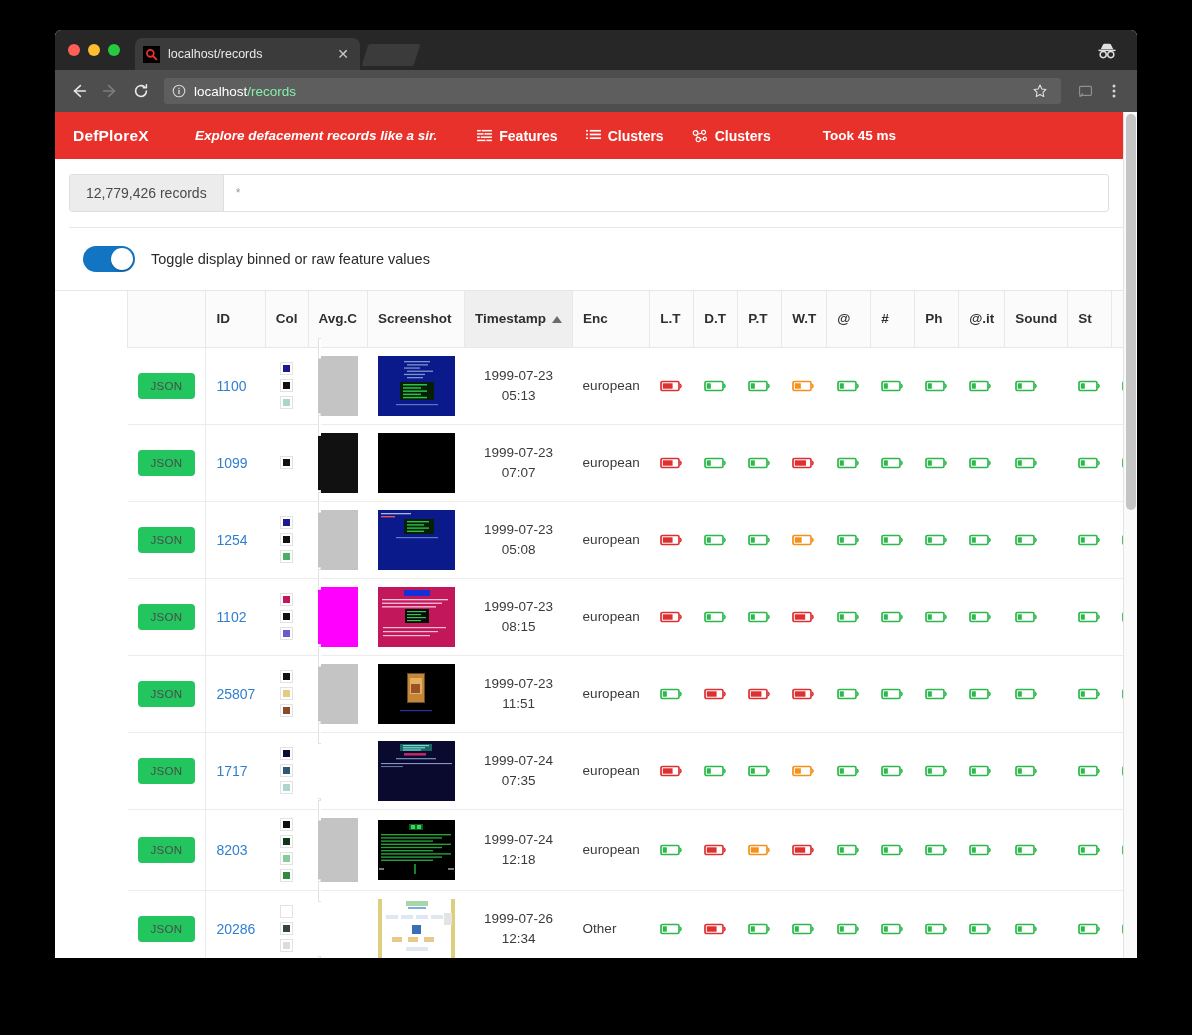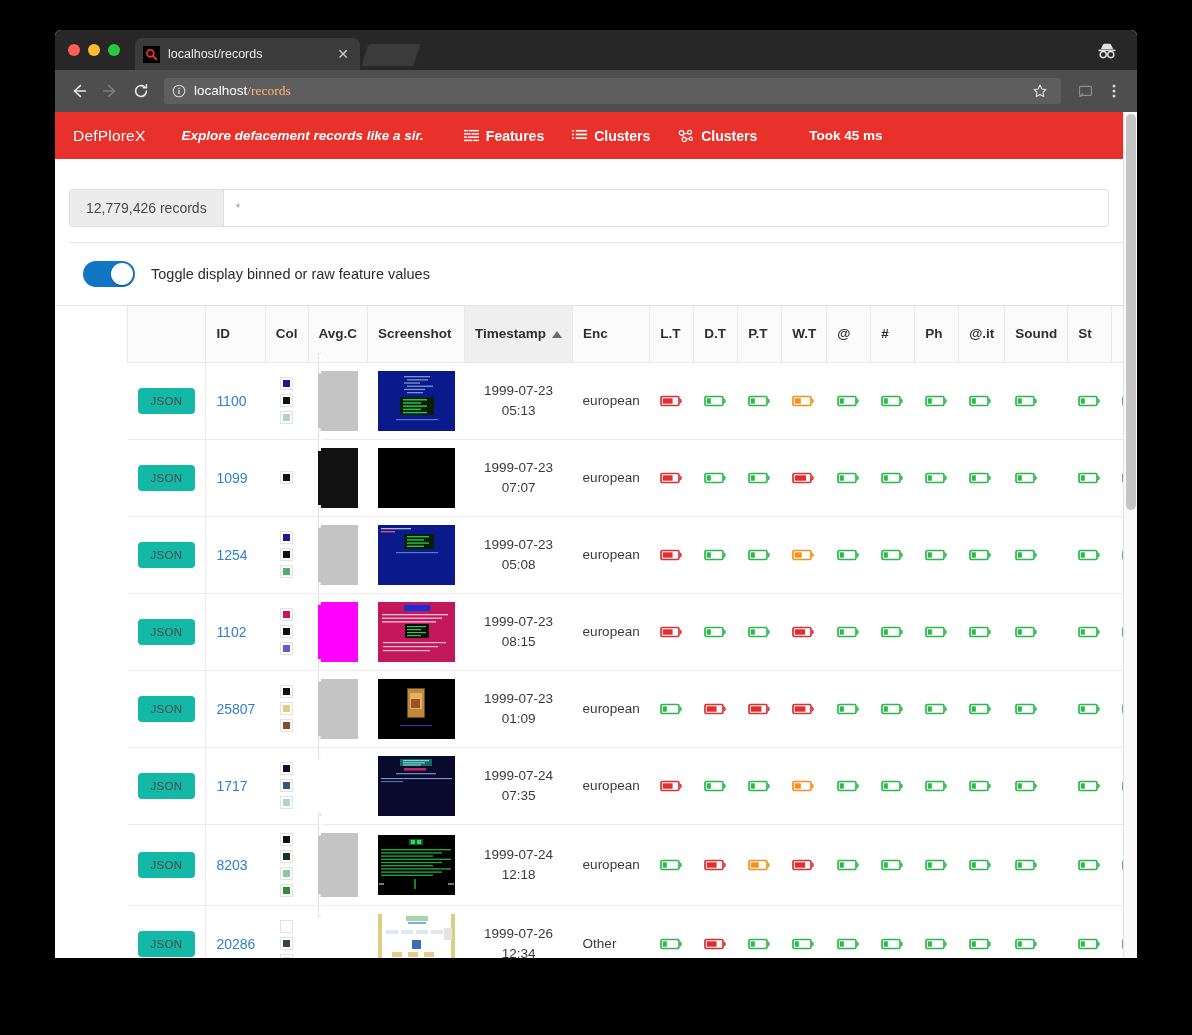--- a/index.html
+++ b/index.html
@@ -90,21 +90,21 @@
     flex: 1 1 auto;
     height: 26px;
     background: #5e5e5e;
     border-radius: 3px;
     margin: 0 8px 0 6px;
     display: flex; align-items: center;
     padding: 0 8px;
   }
   .omnibox .info-ico { margin-right: 8px; display:flex; }
   .omni-text { font-size: 13.5px; color: #fff; white-space: nowrap; }
-  .omni-text .dim { color: #fdba74; font-family: Liberation Serif, serif; }
+  .omni-text .dim { color: #86efac; }
   .star-btn {
     width: 26px; height: 26px; margin-left: auto;
     display: flex; align-items: center; justify-content: center;
   }
   .tb-icon {
     width: 26px; height: 26px;
     display: flex; align-items: center; justify-content: center;
   }
 
   
@@ -134,44 +134,44 @@
 
   
   .appnav {
     background: #e8312a;
     height: 47px;
     display: flex; align-items: center;
     padding: 0 18px;
     color: #fff;
   }
   .brand {
-    font-size: 15.5px; font-weight: normal;
+    font-size: 15.5px; font-weight: bold;
     letter-spacing: .2px;
-    margin-right: 36px;
+    margin-right: 46px;
   }
   .tagline {
     font-style: italic; font-size: 13.5px; font-weight: bold;
     margin-right: 40px; white-space: nowrap;
   }
   .navlink {
     display: flex; align-items: center;
     font-size: 14px; font-weight: bold;
     margin-right: 28px;
     white-space: nowrap;
   }
   .navlink .ni { margin-right: 7px; display: flex; }
   .took {
     font-size: 13.5px; font-weight: bold;
     margin-left: 24px;
   }
 
   
   .panel-wrap { padding: 0 14px; }
   .searchbar {
-    margin-top: 30px;
+    margin-top: 15px;
     height: 38px;
     border: 1px solid #dfdfdf;
     border-radius: 3px;
     display: flex; align-items: stretch;
     background: #fff;
     width: 1040px;
   }
   .rec-count {
     background: #ececec;
     color: #4a4a4a;
@@ -258,21 +258,21 @@
   tbody td {
     border-top: 1px solid #ececec;
     padding: 8px 10px;
     vertical-align: middle;
     height: 75px;
     background: #fff;
   }
   tbody tr td:first-child { border-right: 1px solid #ececec; }
 
   .json-btn {
-    background: #14b8a6;
+    background: #22c55e;
     color: #4b4b4b;
     font-size: 11.5px;
     padding: 7px 13px;
     border-radius: 4px;
     display: inline-block;
     letter-spacing: .3px;
   }
   .id-link { color: #2f7fd0; font-size: 14px; }
 
   .swatch-stack {
@@ -983,21 +983,21 @@
                     <rect width="77" height="60" fill="#000000"></rect>
                     <rect x="29" y="9" width="18" height="30" fill="#6b4a22"></rect>
                     <rect x="30" y="10" width="16" height="28" fill="#c98a3c" opacity="0.95"></rect>
                     <rect x="32" y="14" width="12" height="16" fill="#e8b86a" opacity="0.85"></rect>
                     <rect x="33" y="20" width="9" height="9" fill="#8c3a1a" opacity="0.8"></rect>
                     <rect x="22" y="46" width="32" height="1.2" fill="#2a3bbf" opacity="0.9"></rect>
                   </svg>
                 </td>
                 <td>
                   <div class="ts">1999-07-23</div>
-                  <div class="ts">01:09</div>
+                  <div class="ts">11:51</div>
                 </td>
                 <td><span class="enc">european</span></td>
                 <td>
                   <svg width="24" height="14" viewBox="0 0 24 14" class="batt">
                     <rect x="1" y="2.5" width="18" height="9" rx="1.6" fill="none" stroke="#2db84d" stroke-width="1.7"></rect>
                     <path d="M20 5.2 Q22.2 7 20 8.8" fill="none" stroke="#2db84d" stroke-width="1.5"></path>
                     <rect x="2.8" y="4.3" width="4.03" height="5.4" fill="#2db84d"></rect>
                   </svg>
                 </td>
                 <td>

